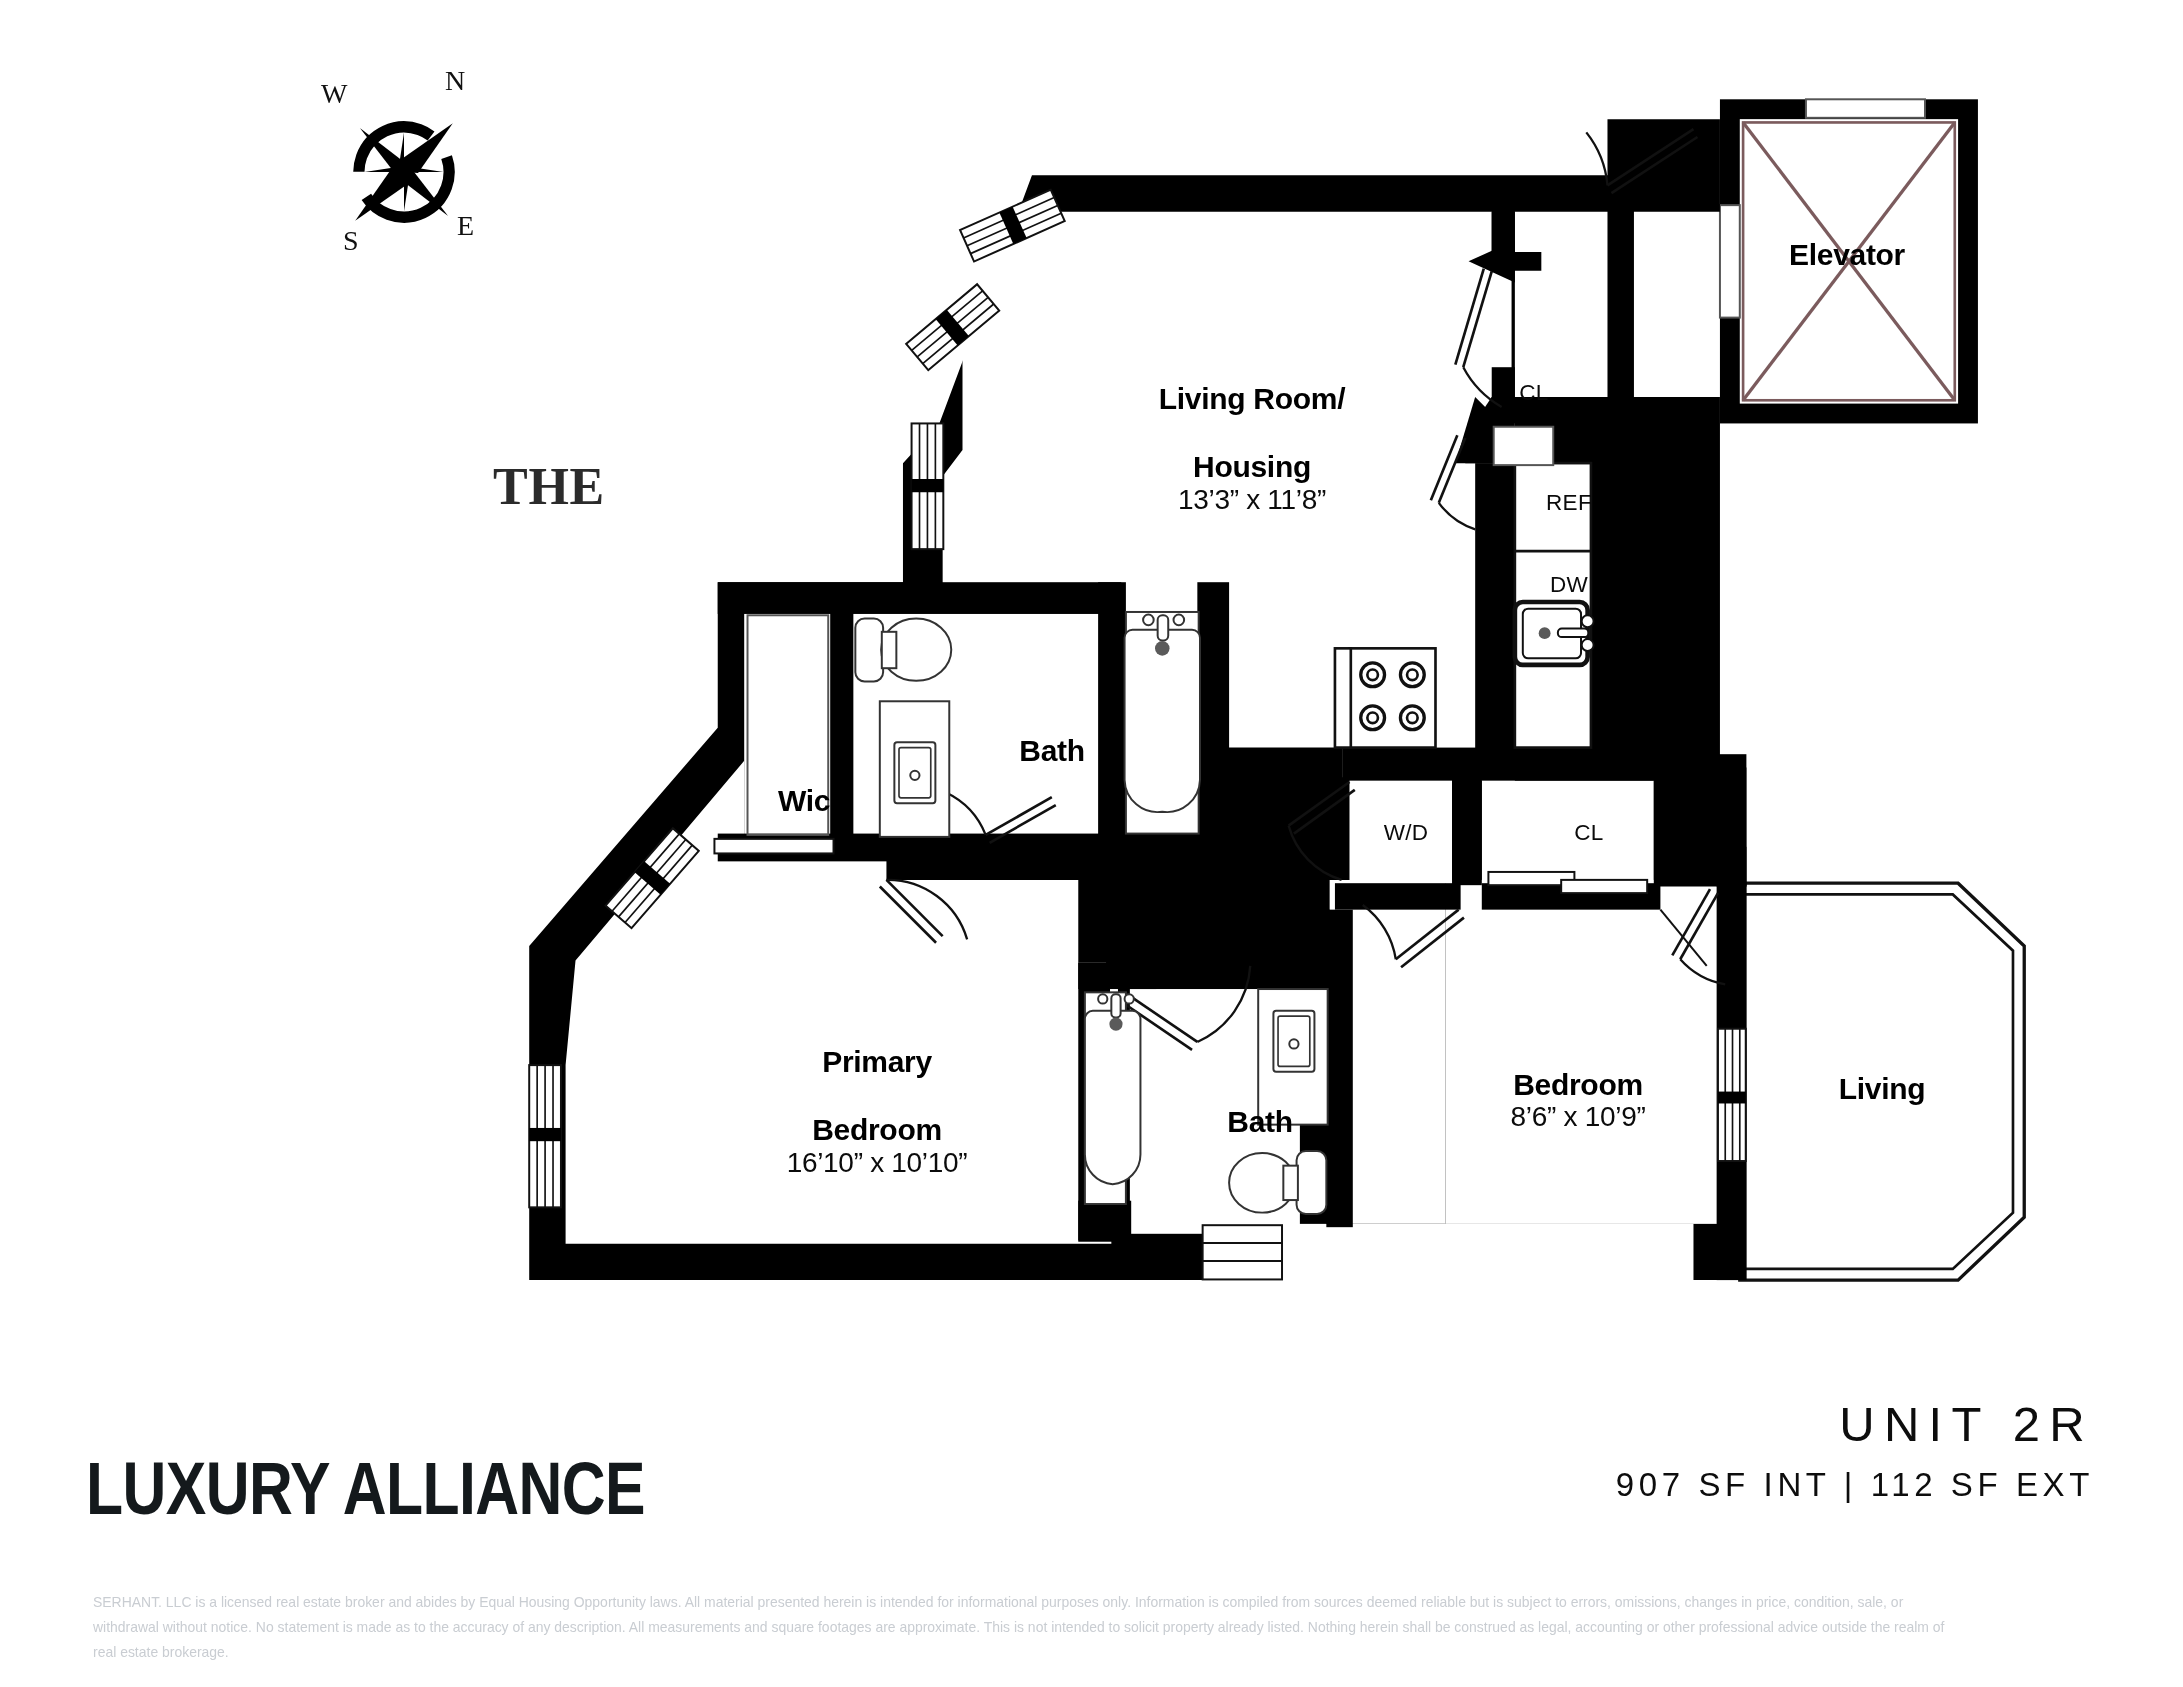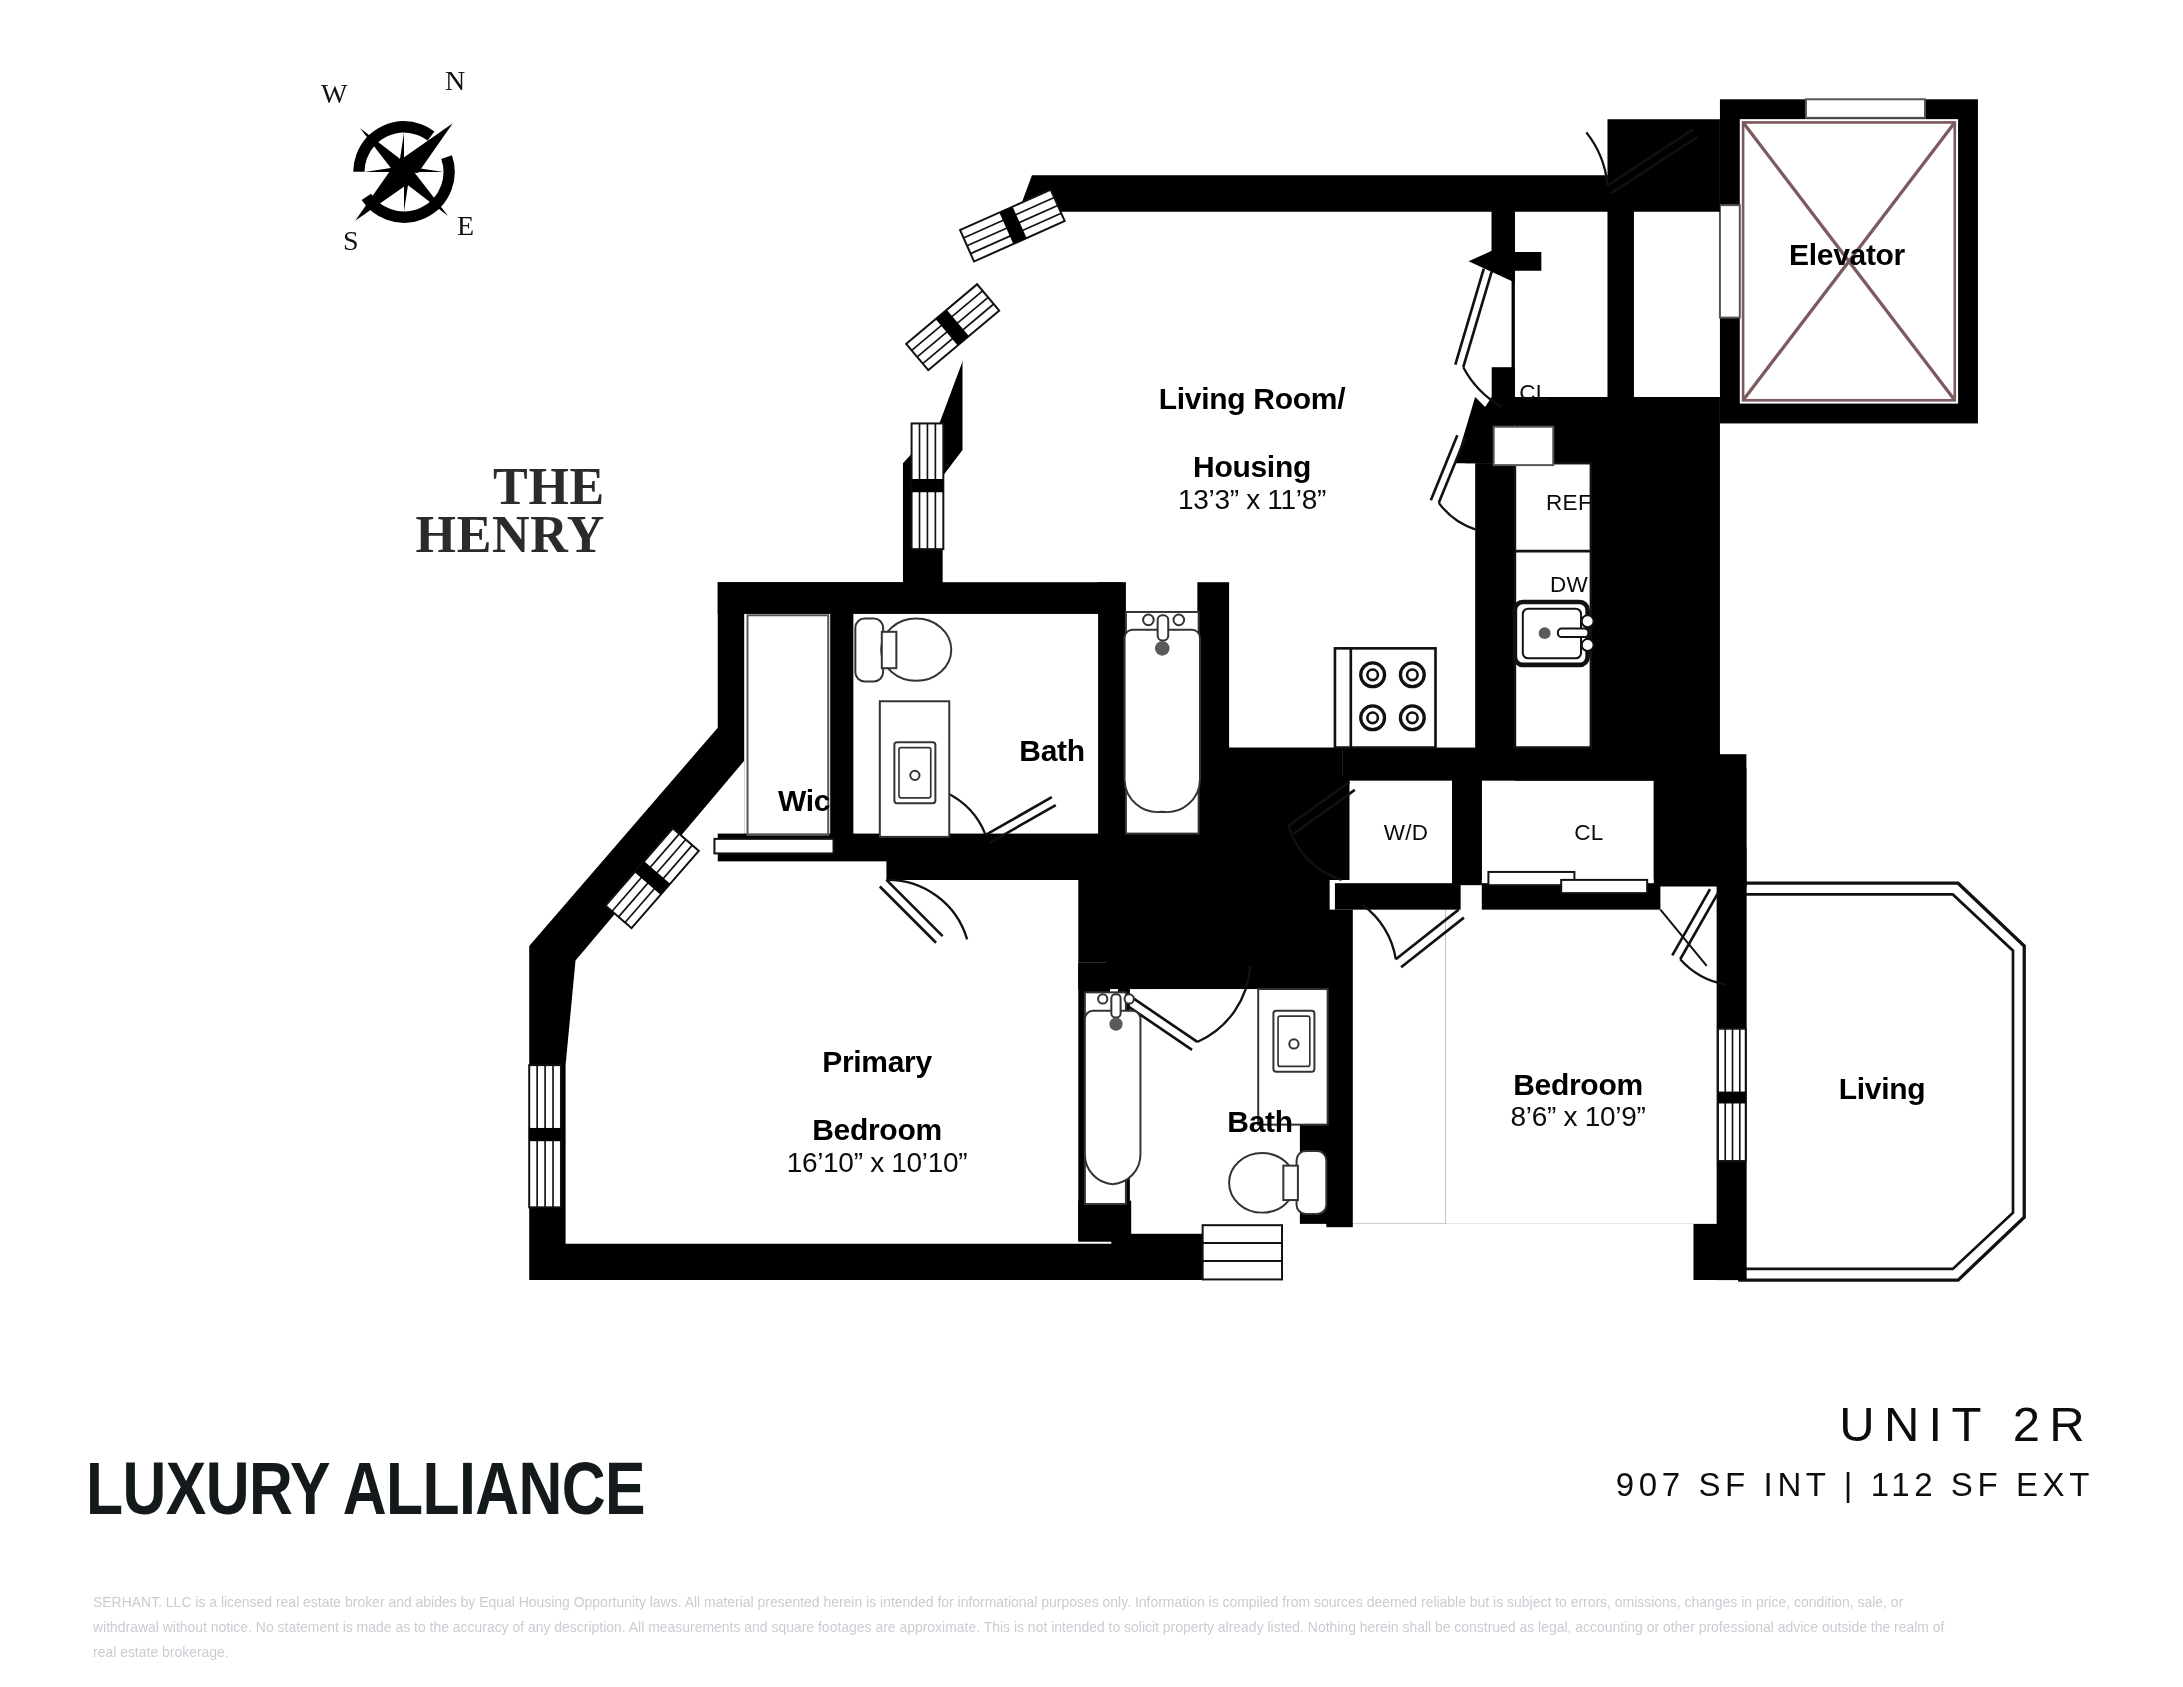--- a/index.html
+++ b/index.html
@@ -105,21 +105,20 @@
     </g>
   </svg>
   <span class="abs compass-letter" style="left:114px;top:-34px;">N</span>
   <span class="abs compass-letter" style="left:-10px;top:-21px;">W</span>
   <span class="abs compass-letter" style="left:12px;top:126px;">S</span>
   <span class="abs compass-letter" style="left:126px;top:111px;">E</span>
 </div>
 
 <div class="abs" id="brand-title">
   <div>THE</div>
-  <div>HENRY</div>
 </div>
 
 <svg class="abs" id="floorplan" viewBox="0 0 3300 2550">
 
   <g>
     <path d="M2630,1335 L2960,1335 L3060,1430 L3060,1840 L2960,1935 L2630,1935 Z" fill="#fff" stroke="#111" stroke-width="5"></path>
     <path d="M2630,1352 L2952,1352 L3043,1437 L3043,1833 L2952,1918 L2630,1918" fill="none" stroke="#111" stroke-width="4"></path>
   </g>
 
   <g>

